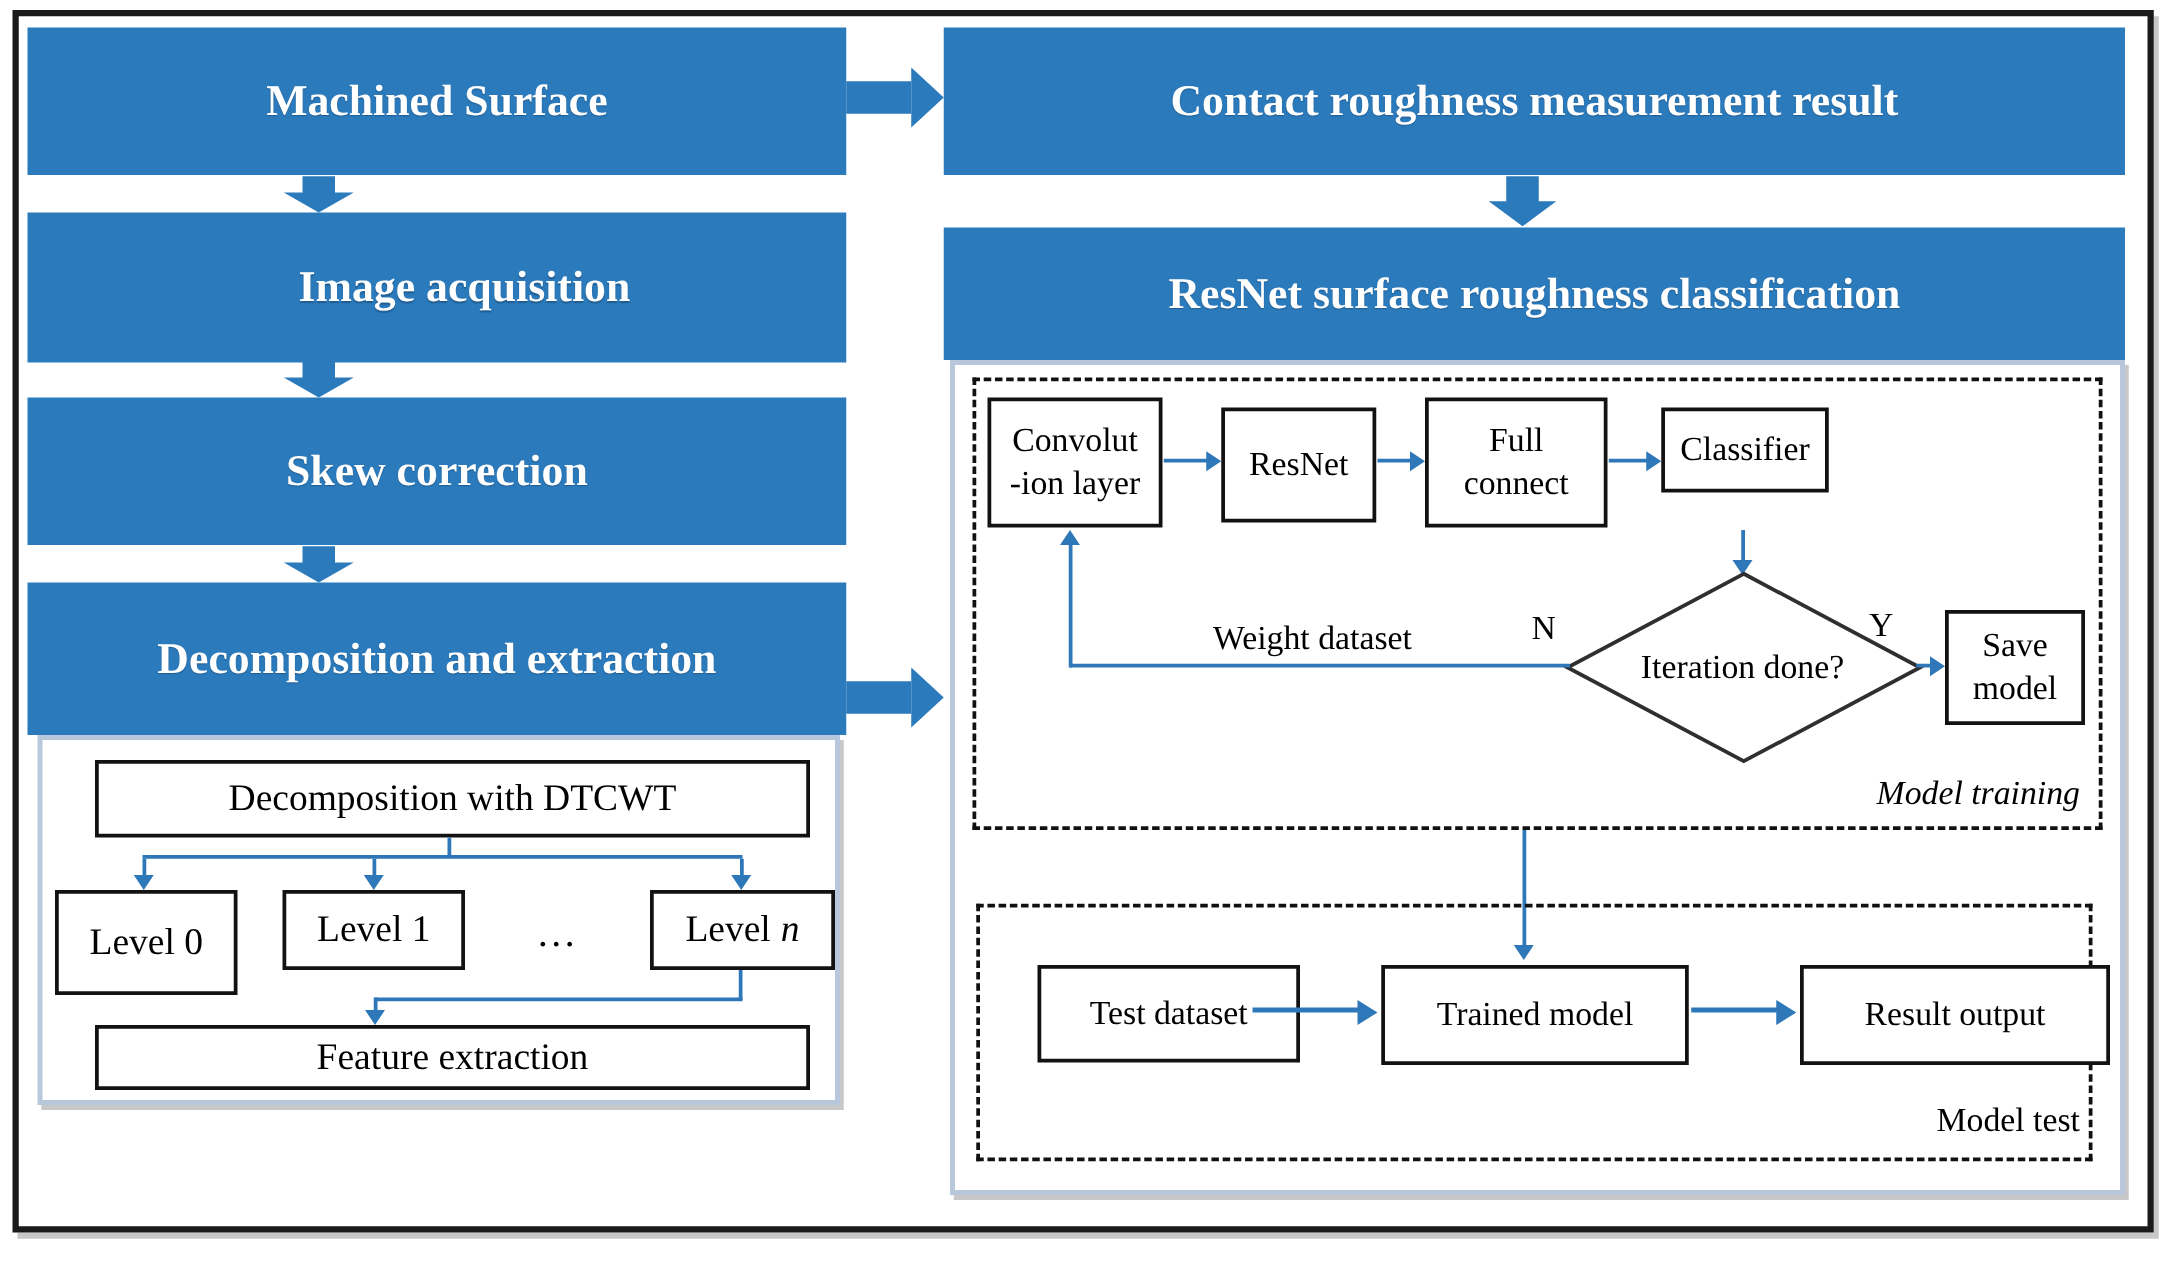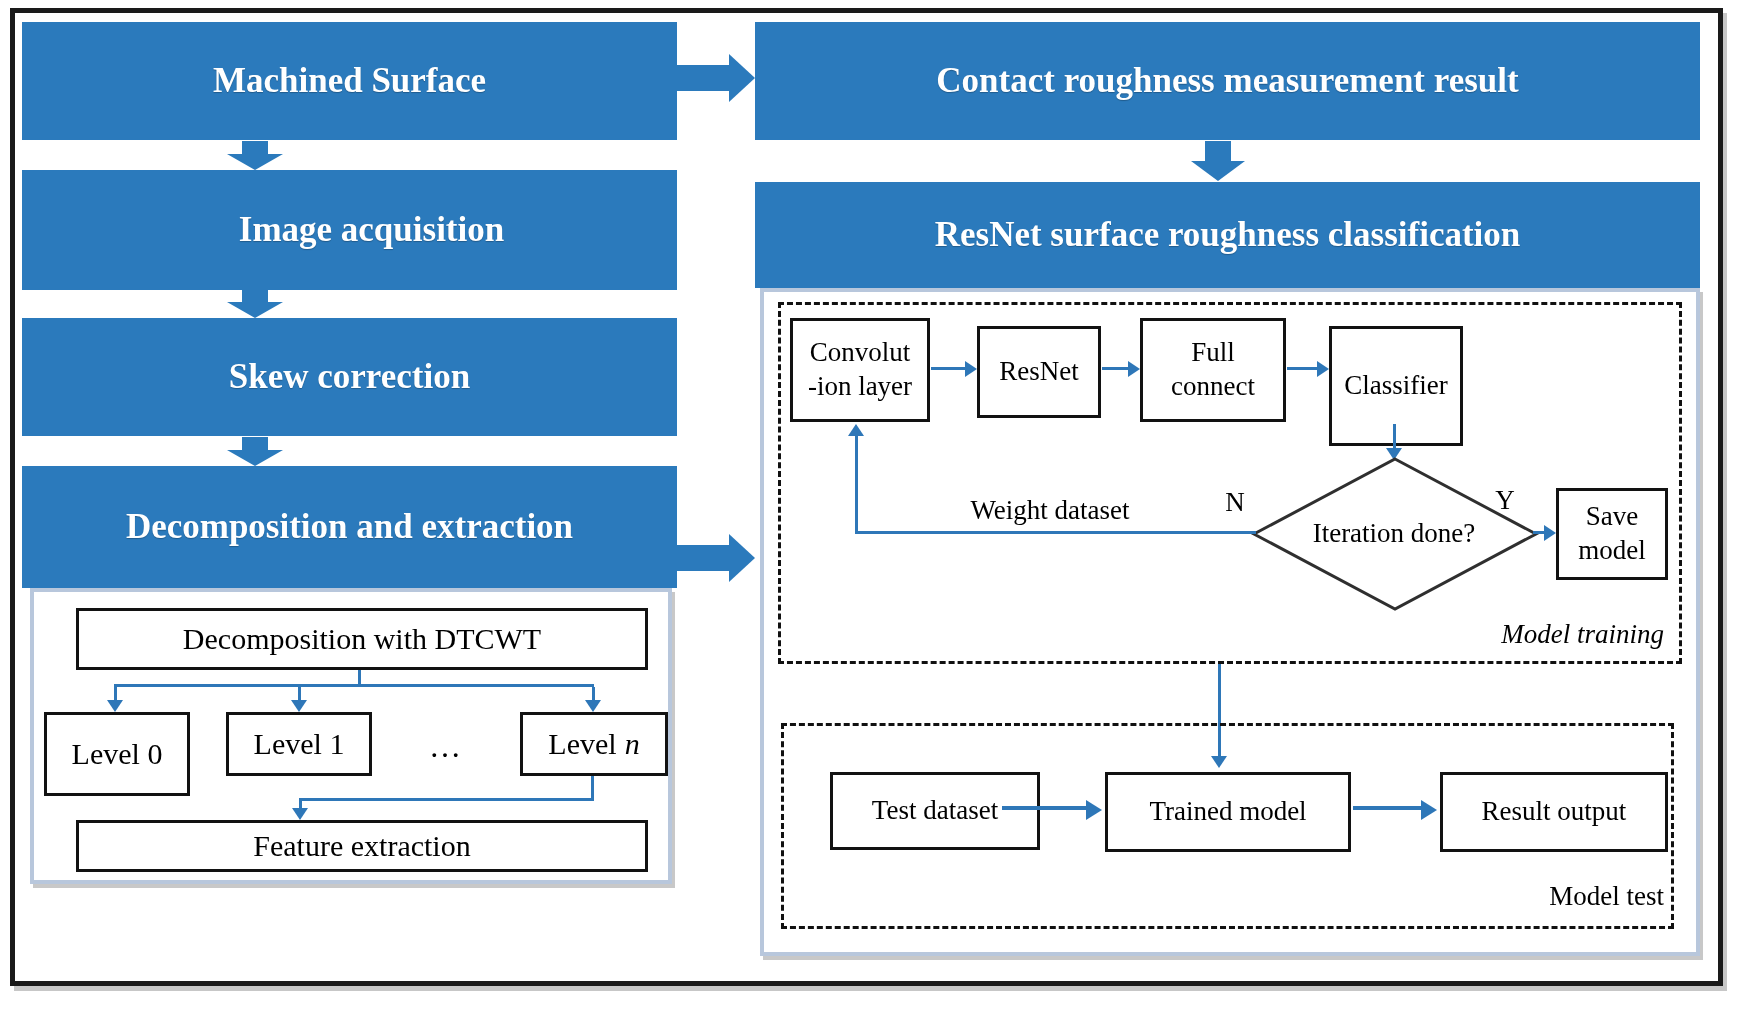--- a/index.html
+++ b/index.html
@@ -164,21 +164,21 @@
     <span>Convolut</span>
     <span>-ion layer</span>
   </div>
   <div class="wbox f27" style="left:977px;top:326px;width:124px;height:92px;">
     <span>ResNet</span>
   </div>
   <div class="wbox f27" style="left:1140px;top:318px;width:146px;height:104px;">
     <span>Full</span>
     <span>connect</span>
   </div>
-  <div class="wbox f27" style="left:1329px;top:326px;width:134px;height:120px;">
+  <div class="wbox f27" style="left:1329px;top:326px;width:134px;height:68px;">
     <span>Classifier</span>
   </div>
 
   <div class="hline" style="left:931px;top:367px;width:36px;"></div>
   <div class="tri-right" style="left:965px;top:361px;"></div>
   <div class="hline" style="left:1102px;top:367px;width:28px;"></div>
   <div class="tri-right" style="left:1128px;top:361px;"></div>
   <div class="hline" style="left:1287px;top:367px;width:32px;"></div>
   <div class="tri-right" style="left:1317px;top:361px;"></div>
 
@@ -210,21 +210,21 @@
   <div class="tri-down" style="left:1211px;top:756px;"></div>
 
   <div class="dashed" style="left:781px;top:723px;width:893px;height:206px;"></div>
 
   <div class="wbox f27" style="left:790px;top:772px;width:210px;height:78px;margin-left:40px;">
     <span>Test dataset</span>
   </div>
   <div class="wbox f27" style="left:1105px;top:772px;width:246px;height:80px;">
     <span>Trained model</span>
   </div>
-  <div class="wbox f27" style="left:1440px;top:772px;width:228px;height:80px;">
+  <div class="wbox f27" style="left:1440px;top:772px;width:248px;height:80px;">
     <span>Result output</span>
   </div>
 
   <div class="hline thick" style="left:1002px;top:806px;width:86px;"></div>
   <div class="tri-right-big" style="left:1086px;top:800px;"></div>
   <div class="hline thick" style="left:1353px;top:806px;width:70px;"></div>
   <div class="tri-right-big" style="left:1421px;top:800px;"></div>
 
   <div class="lbl lbl-right" style="left:1420px;top:878px;width:244px;height:36px;">Model test</div>
 

